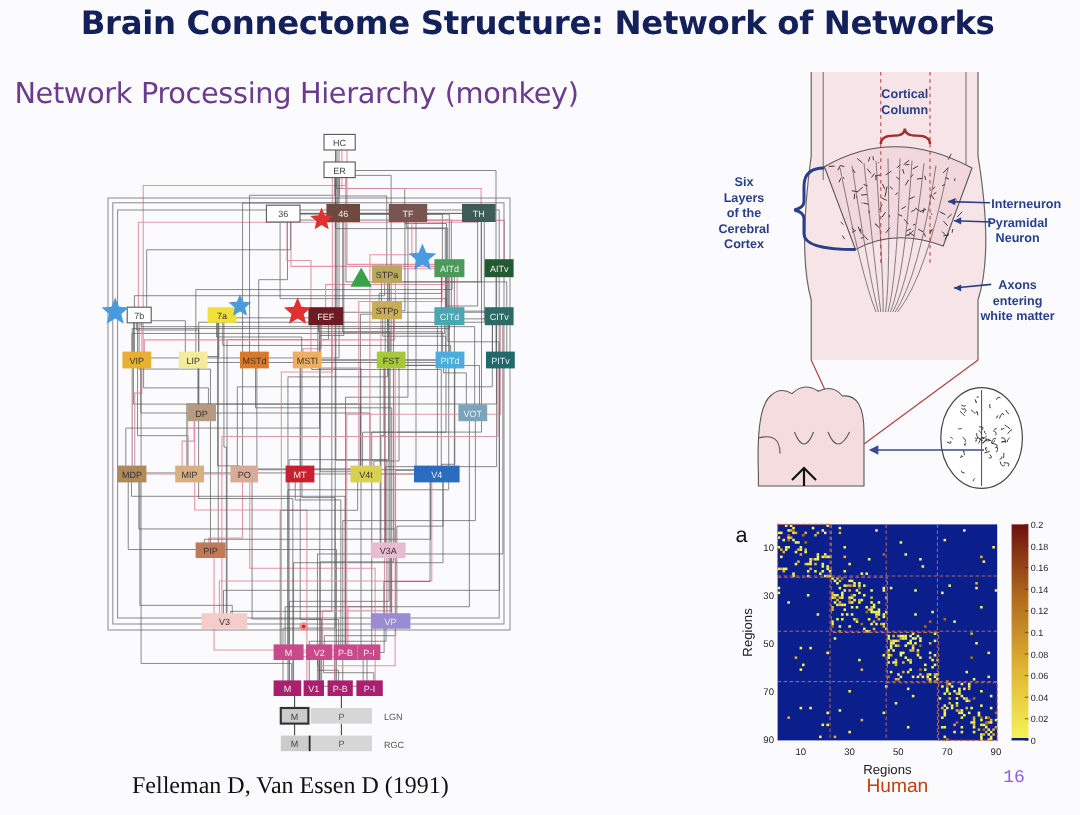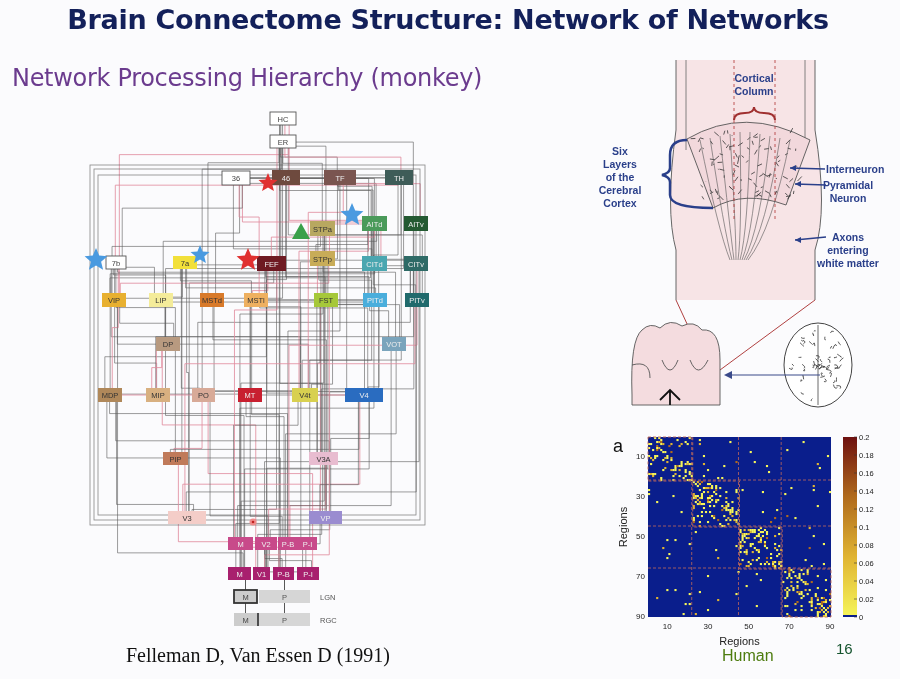--- a/index.html
+++ b/index.html
@@ -1,24 +1,24 @@
 <!DOCTYPE html>
 <html><head>
 <meta charset="utf-8">
 <style>
   html, body { margin:0; padding:0; }
   body { width:900px; height:679px; background:#fbfbfd; position:relative; overflow:hidden; font-family:"DejaVu Sans", sans-serif; }
   .title { position:absolute; left:0; top:4px; width:896px; text-align:center; font-family:"DejaVu Sans", sans-serif; font-weight:bold; font-size:27px; color:#13205a; letter-spacing:-0.3px; }
   .subtitle { position:absolute; left:12px; top:64px; font-family:"DejaVu Sans", sans-serif; font-size:24px; color:#6b3b8e; font-weight:normal; letter-spacing:-0.3px; }
   #network { position:absolute; left:80px; top:105px; }
-  .citation { position:absolute; left:110px; top:644px; font-family:"Liberation Serif", serif; font-size:20px; color:#111;margin-left:16px; }
+  .citation { position:absolute; left:110px; top:644px; font-family:"Liberation Serif", serif; font-size:20px; color:#111; }
   #cortex { position:absolute; left:590px; top:60px; }
   #matrix-wrap { position:absolute; left:605px; top:430px; }
-  .slide-num { position:absolute; left:836px; top:640px; font-family:Liberation Sans, sans-serif; font-size:15px; color:#14532d; }
-  .human { position:absolute; left:722px; top:647px; font-family:"Liberation Sans", sans-serif; font-size:16px; color:#4d7c0f; }
+  .slide-num { position:absolute; left:836px; top:640px; font-family:Liberation Mono, monospace; font-size:15px; color:#8b5cf6; }
+  .human { position:absolute; left:722px; top:647px; font-family:"Liberation Sans", sans-serif; font-size:16px; color:#c2410c; }
 </style>
 </head>
 <body>
 
 <div class="title">Brain Connectome Structure: Network of Networks</div>
 <div class="subtitle">Network Processing Hierarchy (monkey)</div>
 
 <svg id="network" width="360" height="530" viewBox="0 0 360 530">
     <g>
       <path d="M289.61664951989025,195 V205.7349965706447 H308.61664951989025 V239" fill="none" stroke="#5a5a5a" stroke-width="0.8" opacity="0.75"></path>

